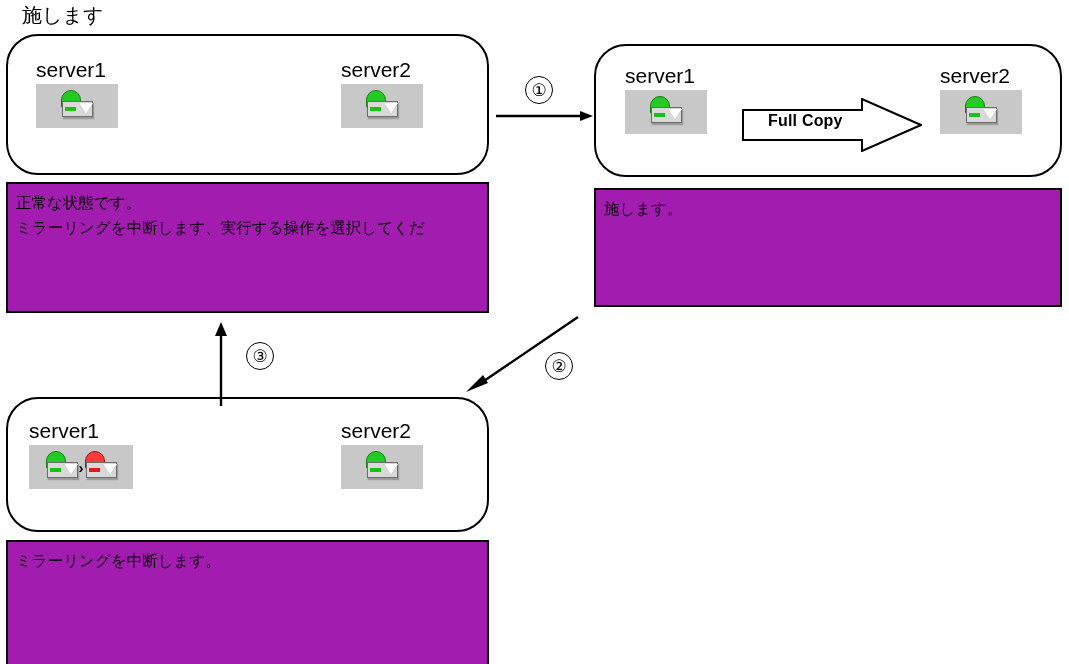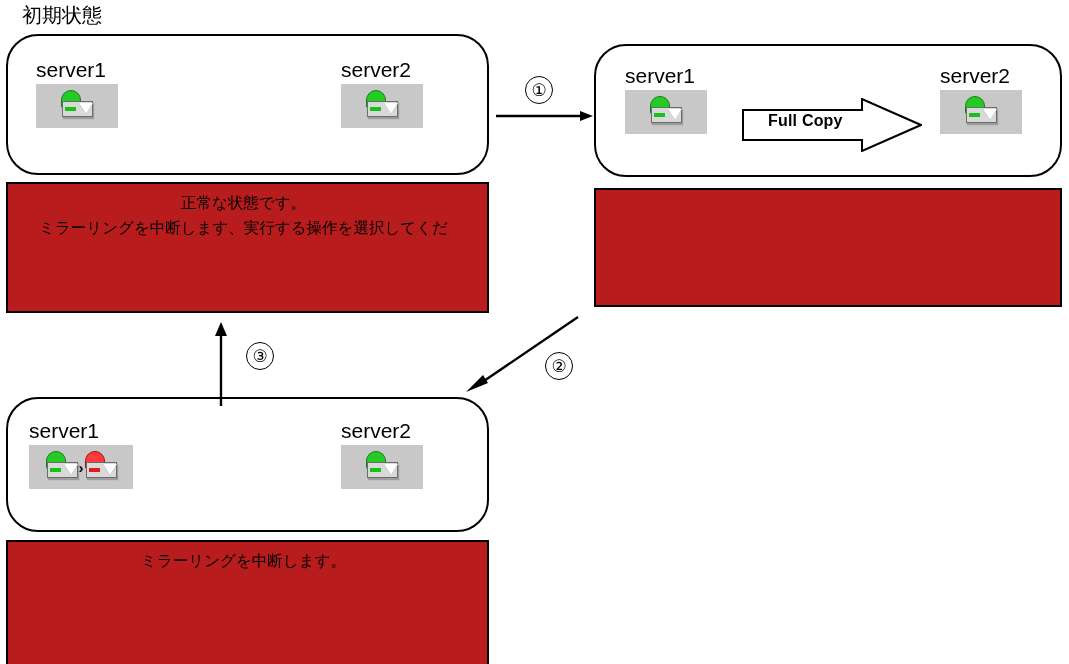--- a/index.html
+++ b/index.html
@@ -132,24 +132,23 @@
     font-size: 16px;
     font-weight: bold;
     letter-spacing: 0.2px;
     white-space: nowrap;
   }
 
   
   .desc-box {
     position: absolute;
     border: 2.5px solid #000;
-    background: #b91c1c;
+    background: #a21caf;
     box-sizing: border-box;
     padding: 6px 16px 4px 8px;
-    text-align: center;
   }
   .desc-initial { left: 6px;   top: 182px; width: 483px; height: 131px; }
   .desc-copy    { left: 594px; top: 188px; width: 468px; height: 119px; }
   .desc-break   { left: 6px;   top: 540px; width: 483px; height: 126px; }
   .desc-line {
     font-size: 15.5px;
     line-height: 25px;
     white-space: pre;
   }
 
@@ -173,21 +172,21 @@
     line-height: 1;
     background: #fff;
   }
   .num-1 { left: 525px; top: 76px; }
   .num-2 { left: 545px; top: 352px; }
   .num-3 { left: 246px; top: 342px; }
 </style>
 </head>
 <body>
 
-<div class="page-title">初期状態</div>
+<div class="page-title">施します</div>
 
 <div class="state-panel panel-initial">
 
   <div class="server-group" style="left:28px; top:22px;">
     <div class="server-label">server1</div>
     <div class="icon-tray tray-single">
       <span class="disk-icon">
         <span class="disk-dome green"></span>
         <span class="disk-body"></span>
         <span class="disk-led green"></span>
@@ -242,20 +241,21 @@
   </div>
 
 </div>
 
 <svg class="fullcopy-arrow" viewBox="0 0 180 54">
   <polygon points="1,12 120,12 120,1 179,27 120,53 120,42 1,42" fill="#ffffff" stroke="#000000" stroke-width="2"></polygon>
 </svg>
 <div class="fullcopy-label">Full Copy</div>
 
 <div class="desc-box desc-copy">
+  <div class="desc-line">施します。</div>
 </div>
 
 <div class="state-panel panel-break">
 
   <div class="server-group" style="left:21px; top:20px;">
     <div class="server-label">server1</div>
     <div class="icon-tray tray-double">
       <span class="disk-icon">
         <span class="disk-dome green"></span>
         <span class="disk-body"></span>

